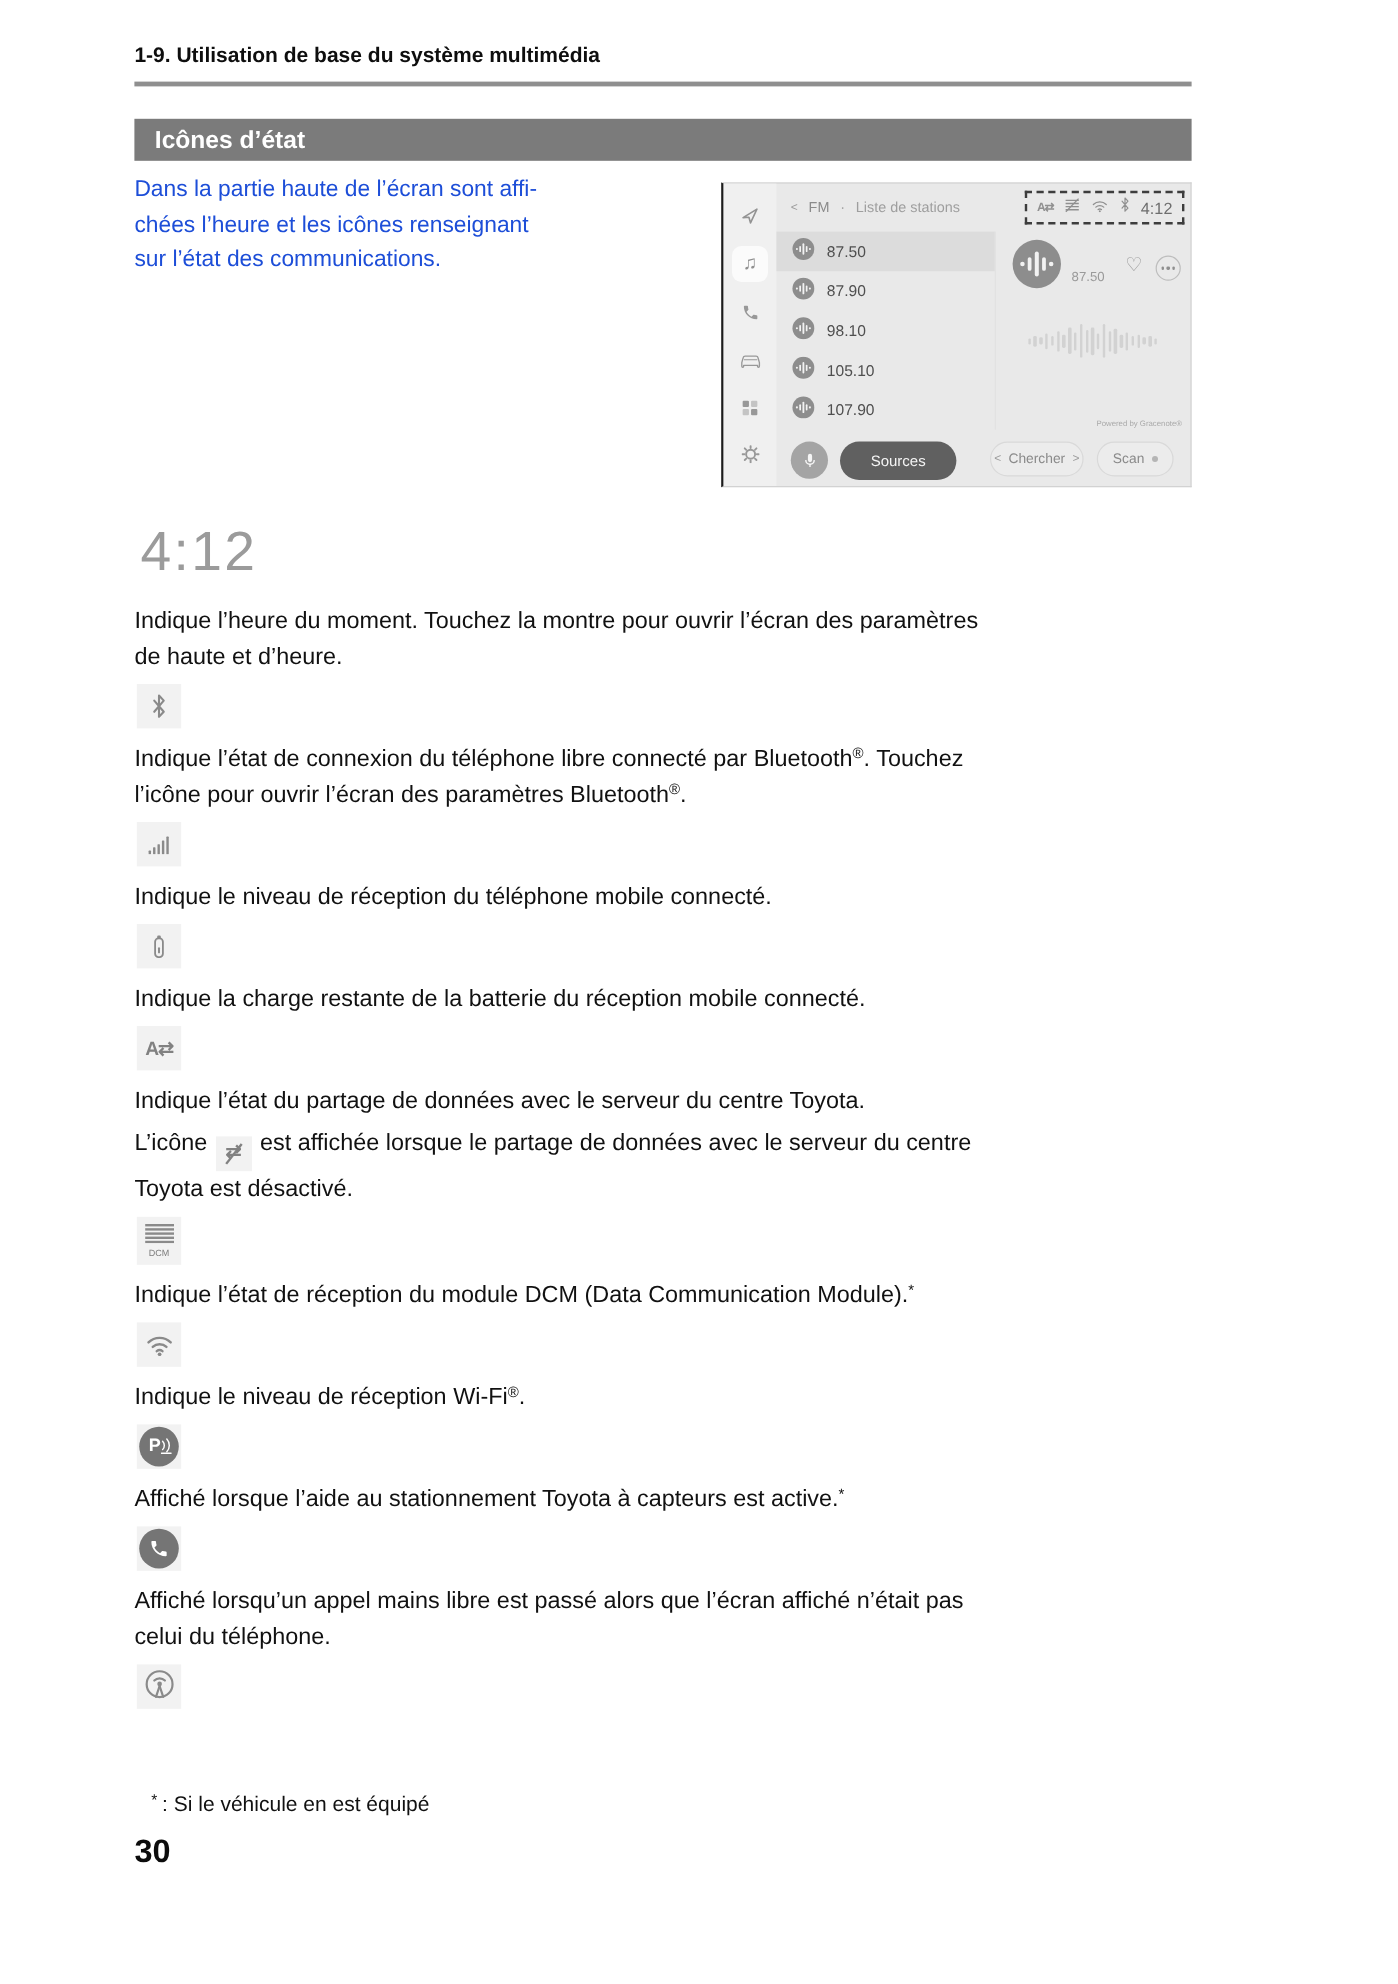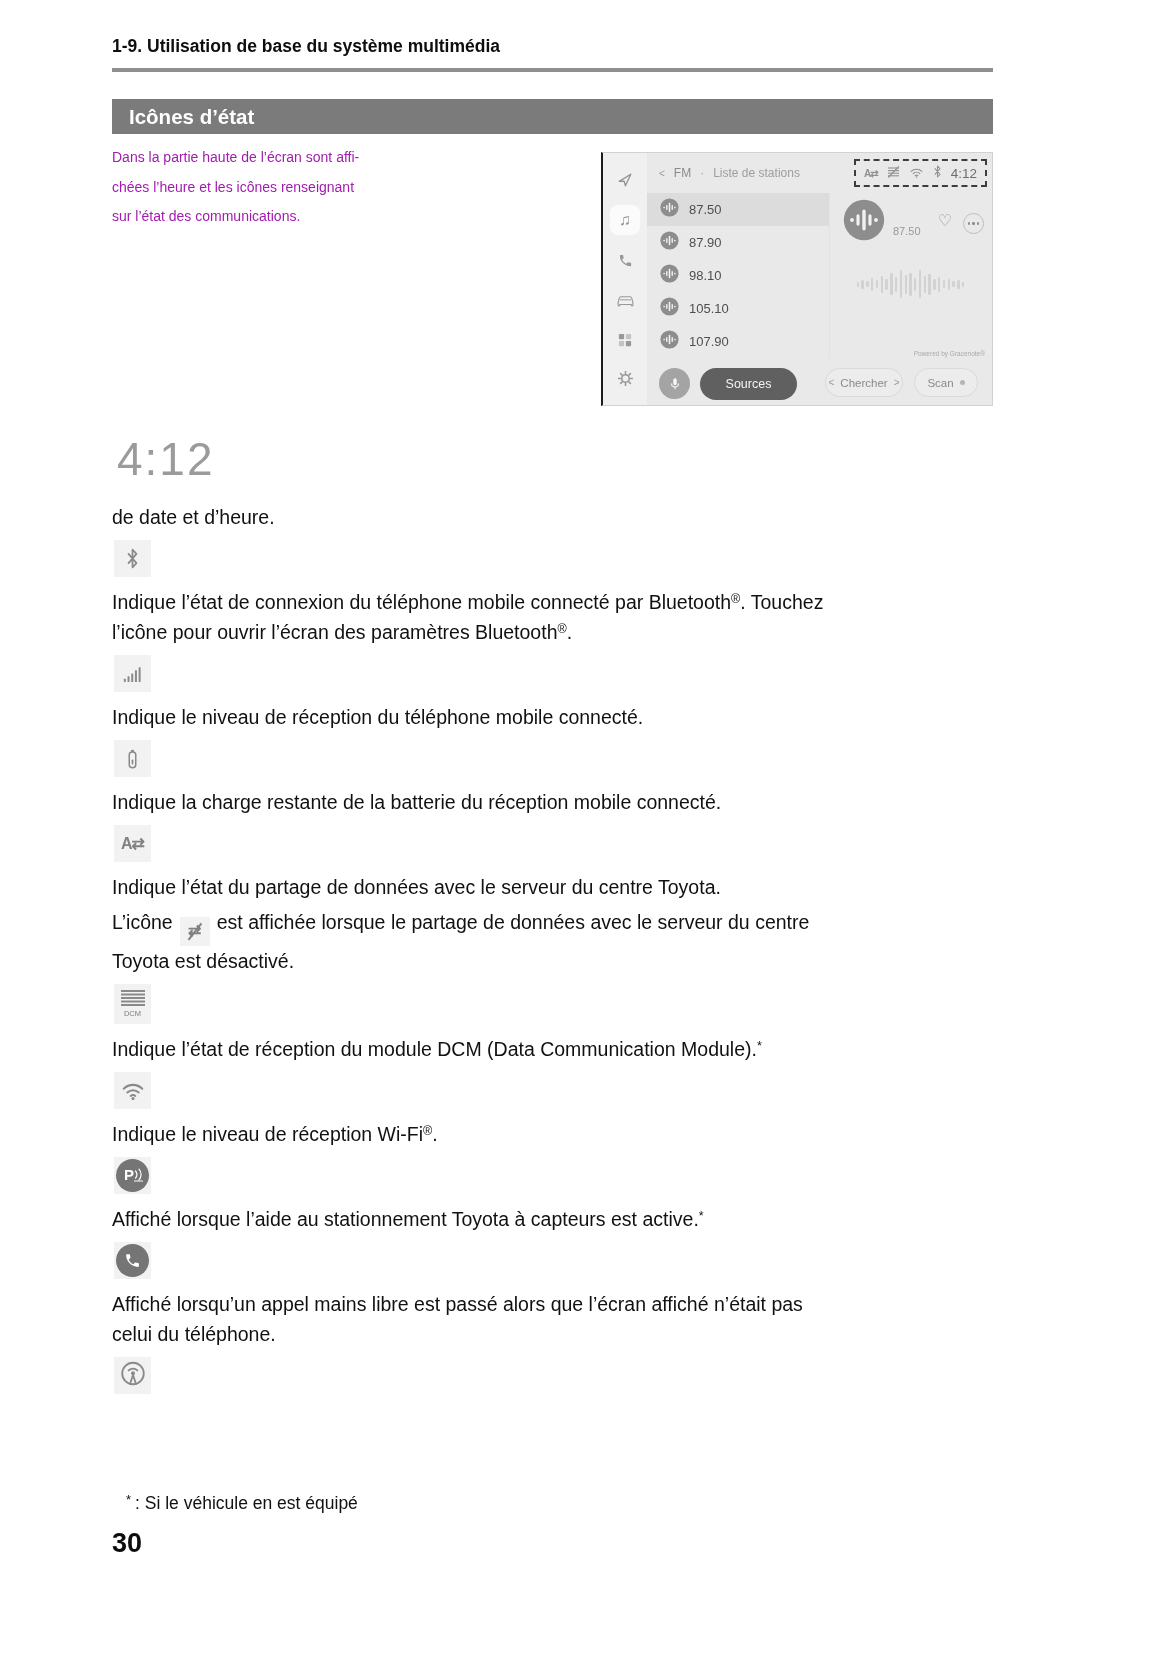--- a/index.html
+++ b/index.html
@@ -4,21 +4,21 @@
 <style>
   html,body{margin:0;padding:0;}
   body{width:1165px;height:1653px;position:relative;background:#ffffff;
        font-family:"Liberation Sans", sans-serif;color:#141414;overflow:hidden;}
 
   
   .running-header{position:absolute;left:112px;top:36px;font-size:17.5px;font-weight:700;color:#0e0e0e;}
   .header-rule{position:absolute;left:112px;top:68px;width:881px;height:4px;background:#8f8f8f;}
   .section-banner{position:absolute;left:112px;top:99px;width:881px;height:35px;background:#7b7b7b;
                   color:#fff;font-size:20.5px;font-weight:700;line-height:35px;padding-left:17px;box-sizing:border-box;}
-  .intro{position:absolute;left:112px;top:143px;font-size:14px;line-height:29.5px;color:#a21caf;}
+  .intro{position:absolute;left:112px;top:143px;font-size:19px;line-height:29.5px;color:#1d4ed8;}
   .ln{display:block;}
   .footnote{position:absolute;left:126px;top:1492px;font-size:17.5px;color:#111;}
   .fn-star{font-size:13px;vertical-align:5px;margin-right:4px;}
   .page-number{position:absolute;left:112px;top:1528px;font-size:27px;font-weight:700;color:#0c0c0c;}
 
   
   .entries{position:absolute;left:112px;top:432px;width:886px;}
   .big-clock{font-size:46px;color:#9b9b9b;letter-spacing:2px;margin:0 0 16px 5px;}
   .desc{font-size:19.5px;line-height:30px;color:#111;margin:0 0 5px 0;}
   .sup{font-size:12.5px;vertical-align:6px;line-height:0;}
@@ -297,30 +297,31 @@
       <span class="scan-dot"></span>
     </span>
   </div>
 </div>
 
 <div class="entries">
 
   <div class="big-clock">4:12</div>
 
   <p class="desc">
-    <span class="ln">de date et d’heure.</span>
+    <span class="ln">Indique l’heure du moment. Touchez la montre pour ouvrir l’écran des paramètres</span>
+    <span class="ln">de haute et d’heure.</span>
   </p>
 
   <div class="icon-box">
     <svg width="15" height="21" viewBox="0 0 12 18">
         <polyline points="2.6,5 9.4,13 6,16.6 6,1.4 9.4,5 2.6,13" fill="none" stroke="#8a8a8a" stroke-width="1.5" stroke-linejoin="round" stroke-linecap="round"></polyline>
       </svg>
   </div>
   <p class="desc">
-    <span class="ln"><span>Indique l’état de connexion du téléphone mobile connecté par Bluetooth</span><sup class="sup">®</sup><span>. Touchez</span></span>
+    <span class="ln"><span>Indique l’état de connexion du téléphone libre connecté par Bluetooth</span><sup class="sup">®</sup><span>. Touchez</span></span>
     <span class="ln"><span>l’icône pour ouvrir l’écran des paramètres Bluetooth</span><sup class="sup">®</sup><span>.</span></span>
   </p>
 
   <div class="icon-box">
     <svg width="19" height="17" viewBox="0 0 18 16">
         <g fill="#8a8a8a">
           <rect x="0.8" y="13" width="1.9" height="3" rx="0.5"></rect>
           <rect x="4.3" y="10.5" width="1.9" height="5.5" rx="0.5"></rect>
           <rect x="7.8" y="8" width="1.9" height="8" rx="0.5"></rect>
           <rect x="11.3" y="5" width="1.9" height="11" rx="0.5"></rect>

